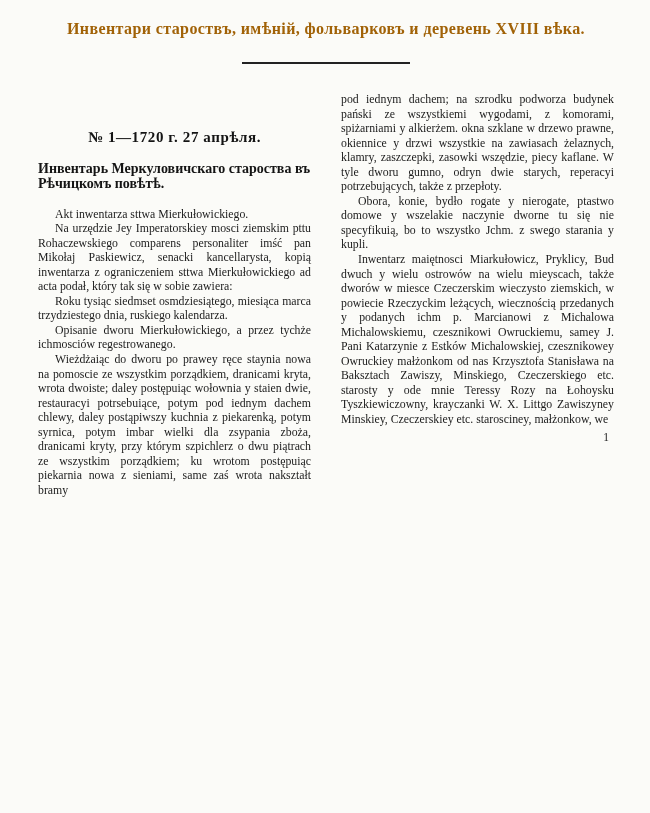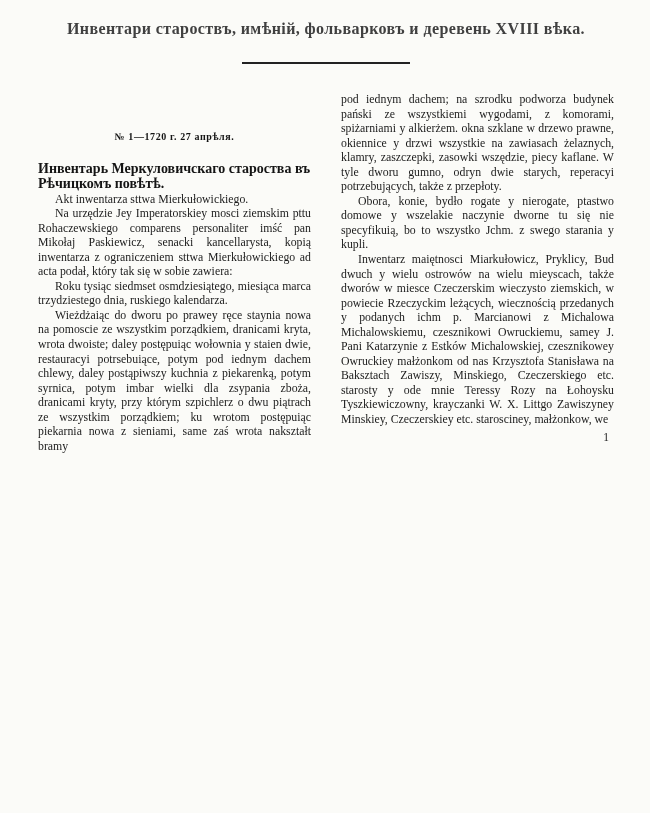--- a/index.html
+++ b/index.html
@@ -15,21 +15,21 @@
     height: 813px;
     background: #fbfbf8;
     padding: 16px 36px 0 38px;
   }
   .doc-title {
     font-size: 16px;
     font-weight: bold;
     text-align: center;
     letter-spacing: 0.4px;
     margin-top: 4px;
-    color: #404040;
+    color: #a16207;
   }
   .title-rule {
     width: 168px;
     height: 2px;
     background: #222;
     margin: 24px auto 0 auto;
   }
   .columns {
     display: flex;
     gap: 30px;
@@ -38,35 +38,35 @@
   .col {
     width: 273px;
     font-size: 11.8px;
     line-height: 14.55px;
     text-align: justify;
   }
   .entry-no {
     margin-top: 38px;
     text-align: center;
     font-weight: bold;
-    font-size: 10px;
+    font-size: 15px;
     letter-spacing: 0.6px;
     color: #141414;
   }
   .entry-title {
     margin-top: 16px;
     font-weight: bold;
     font-size: 14px;
     line-height: 15.5px;
     text-align: left;
     color: #141414;
   }
   .col p { text-indent: 17px; margin: 0; }
   .col p.cont { text-indent: 0; }
-  .left-col p:first-of-type { }
+  .left-col p:first-of-type { margin-top: 15px; }
   .it { }
   .page-no {
     text-align: right;
     padding-right: 5px;
     margin-top: 3px;
     font-size: 11.5px;
   }
 </style>
 </head>
 <body>
@@ -80,20 +80,21 @@
   <div class="columns">
 
     <div class="col left-col">
       <div class="entry-no">№ 1—1720 г. 27 апрѣля.</div>
 
       <div class="entry-title">Инвентарь Меркуловичскаго староства въ Рѣчицкомъ повѣтѣ.</div>
 
       <p>Akt inwentarza sttwa Mierkułowickiego.</p>
       <p>Na urzędzie Jey Imperatorskiey mosci ziemskim pttu Rohaczewskiego comparens personaliter imść pan Mikołaj Paskiewicz, senacki kancellarysta, kopią inwentarza z ograniczeniem sttwa Mierkułowickiego ad acta podał, który tak się w sobie zawiera:</p>
       <p>Roku tysiąc siedmset osmdziesiątego, miesiąca marca trzydziestego dnia, ruskiego kalendarza.</p>
+      <p>Opisanie dworu Mierkułowickiego, a przez tychże ichmosciów regestrowanego.</p>
       <p>Wieżdżaiąc do dworu po prawey ręce staynia nowa na pomoscie ze wszystkim porządkiem, dranicami kryta, wrota dwoiste; daley postępuiąc wołownia y staien dwie, restauracyi potrsebuiące, potym pod iednym dachem chlewy, daley postąpiwszy kuchnia z piekarenką, potym syrnica, potym imbar wielki dla zsypania zboża, dranicami kryty, przy którym szpichlerz o dwu piątrach ze wszystkim porządkiem; ku wrotom postępuiąc piekarnia nowa z sieniami, same zaś wrota nakształt bramy</p>
     </div>
 
     <div class="col right-col">
       <p class="cont">pod iednym dachem; na szrodku podworza budynek pański ze wszystkiemi wygodami, z komorami, spiżarniami y alkierżem. okna szklane w drzewo prawne, okiennice y drzwi wszystkie na zawiasach żelaznych, klamry, zaszczepki, zasowki wszędzie, piecy kaflane. W tyle dworu gumno, odryn dwie starych, reperacyi potrzebujących, także z przepłoty.</p>
       <p>Obora, konie, bydło rogate y nierogate, ptastwo domowe y wszelakie naczynie dworne tu się nie specyfikuią, bo to wszystko Jchm. z swego starania y kupli.</p>
 
       <p><span>Inwentarz maiętnosci </span><span class="it">Miarkułowicz, Pryklicy, Bud</span><span> dwuch y wielu ostrowów na wielu mieyscach, także dworów w miesce </span><span class="it">Czeczerskim</span><span> wieczysto ziemskich, w powiecie Rzeczyckim leżących, wiecznością przedanych y podanych ichm p. Marcianowi z Michalowa Michalowskiemu, czesznikowi Owruckiemu, samey J. Pani Katarzynie z Estków Michalowskiej, czesznikowey Owruckiey małżonkom od nas Krzysztofa Stanisława na Baksztach Zawiszy, Minskiego, Czeczerskiego etc. starosty y ode mnie Teressy Rozy na Łohoysku Tyszkiewiczowny, krayczanki W. X. Littgo Zawiszyney Minskiey, Czeczerskiey etc. starosciney, małżonkow, we</span></p>
 
       <div class="page-no">1</div>

